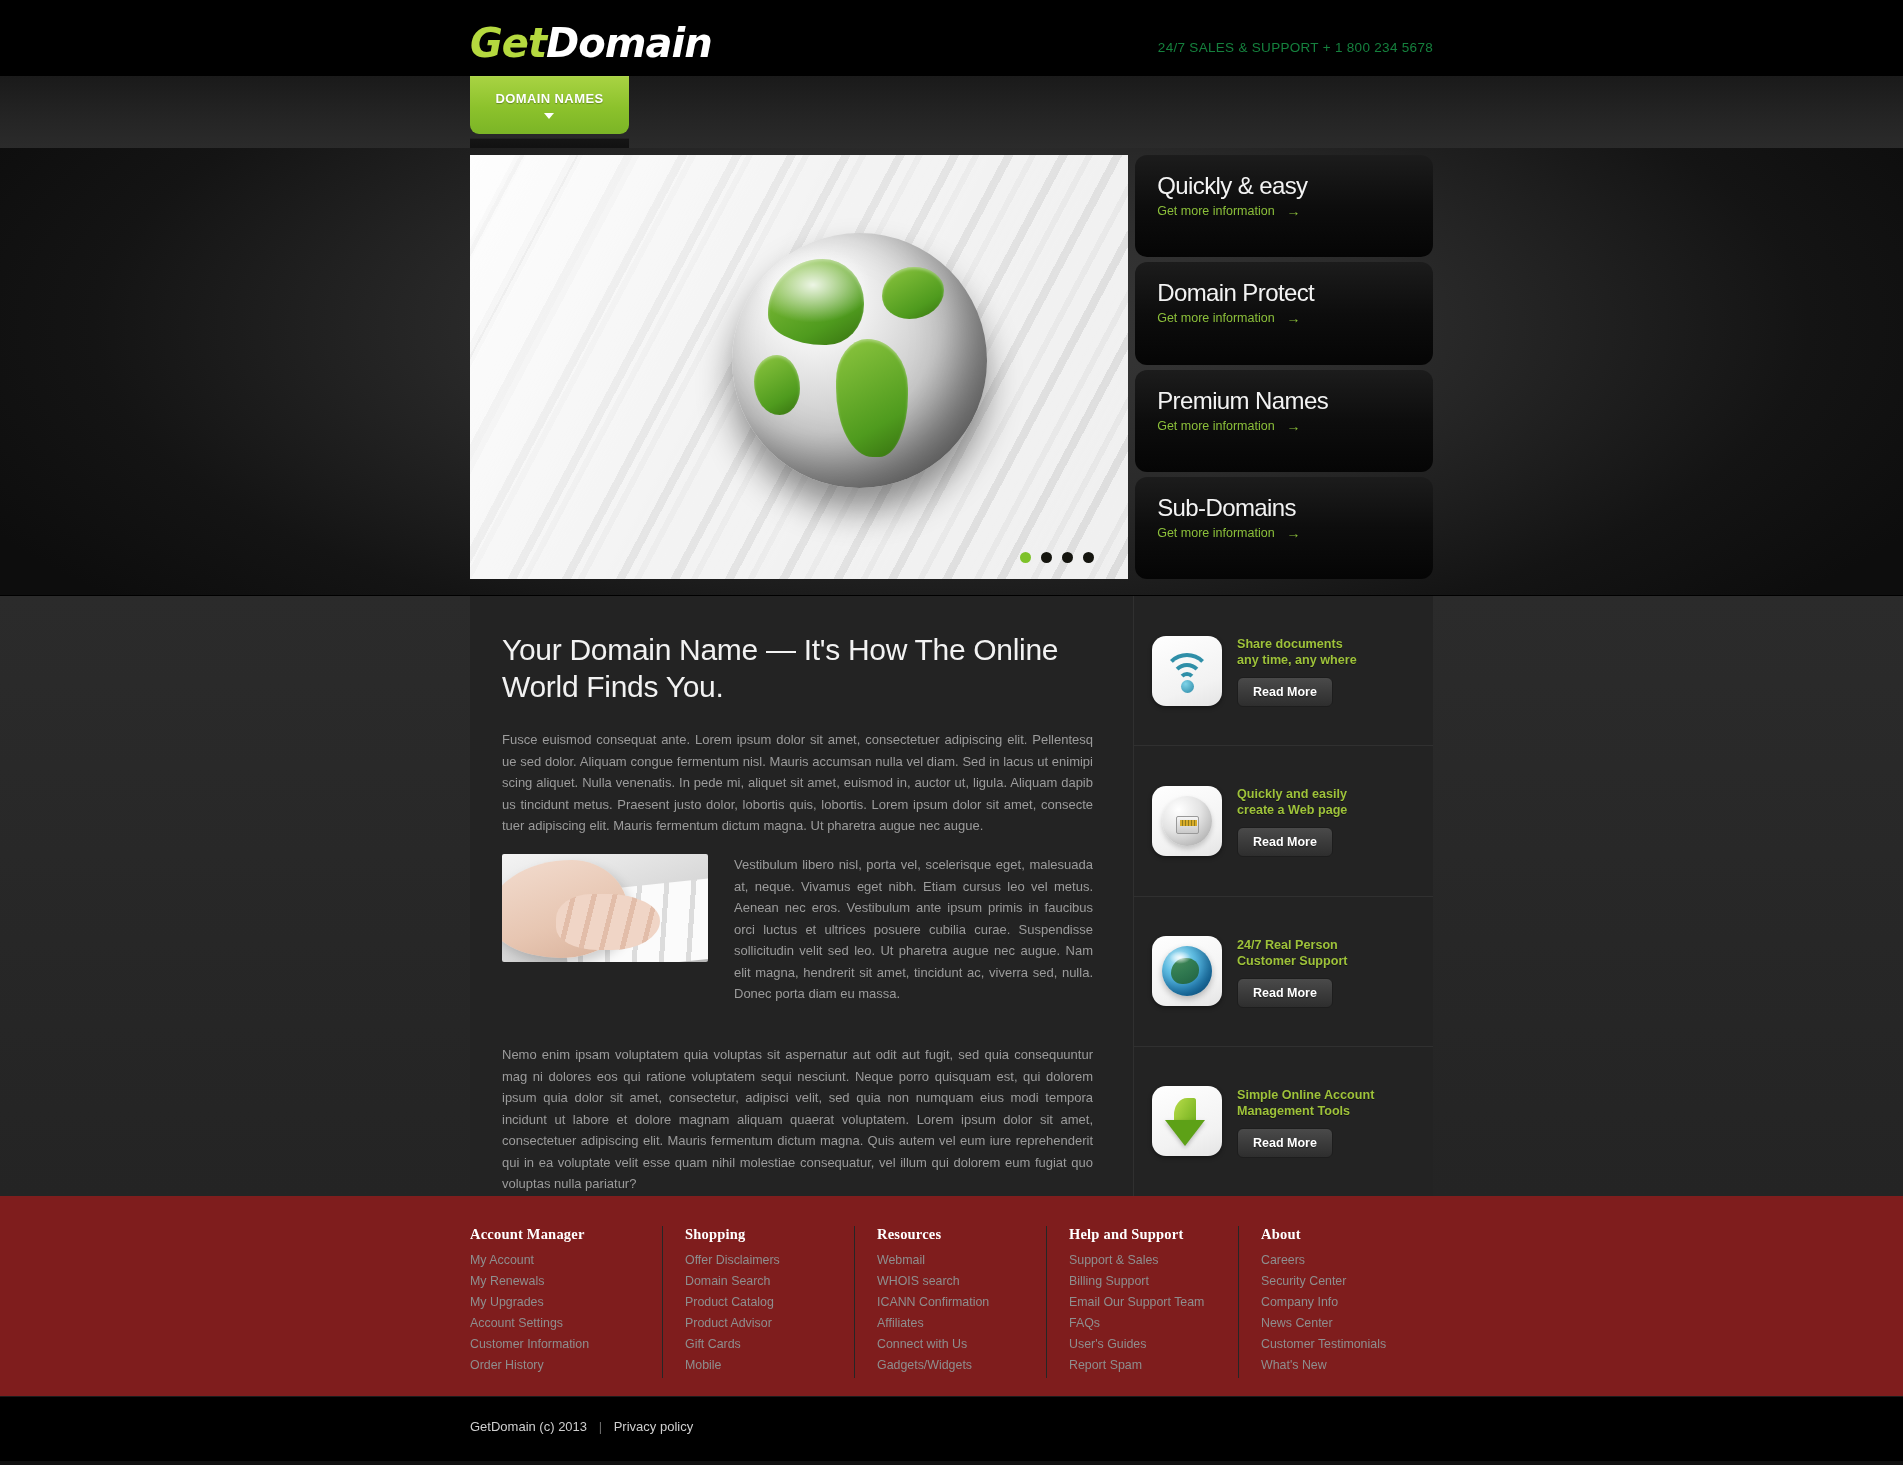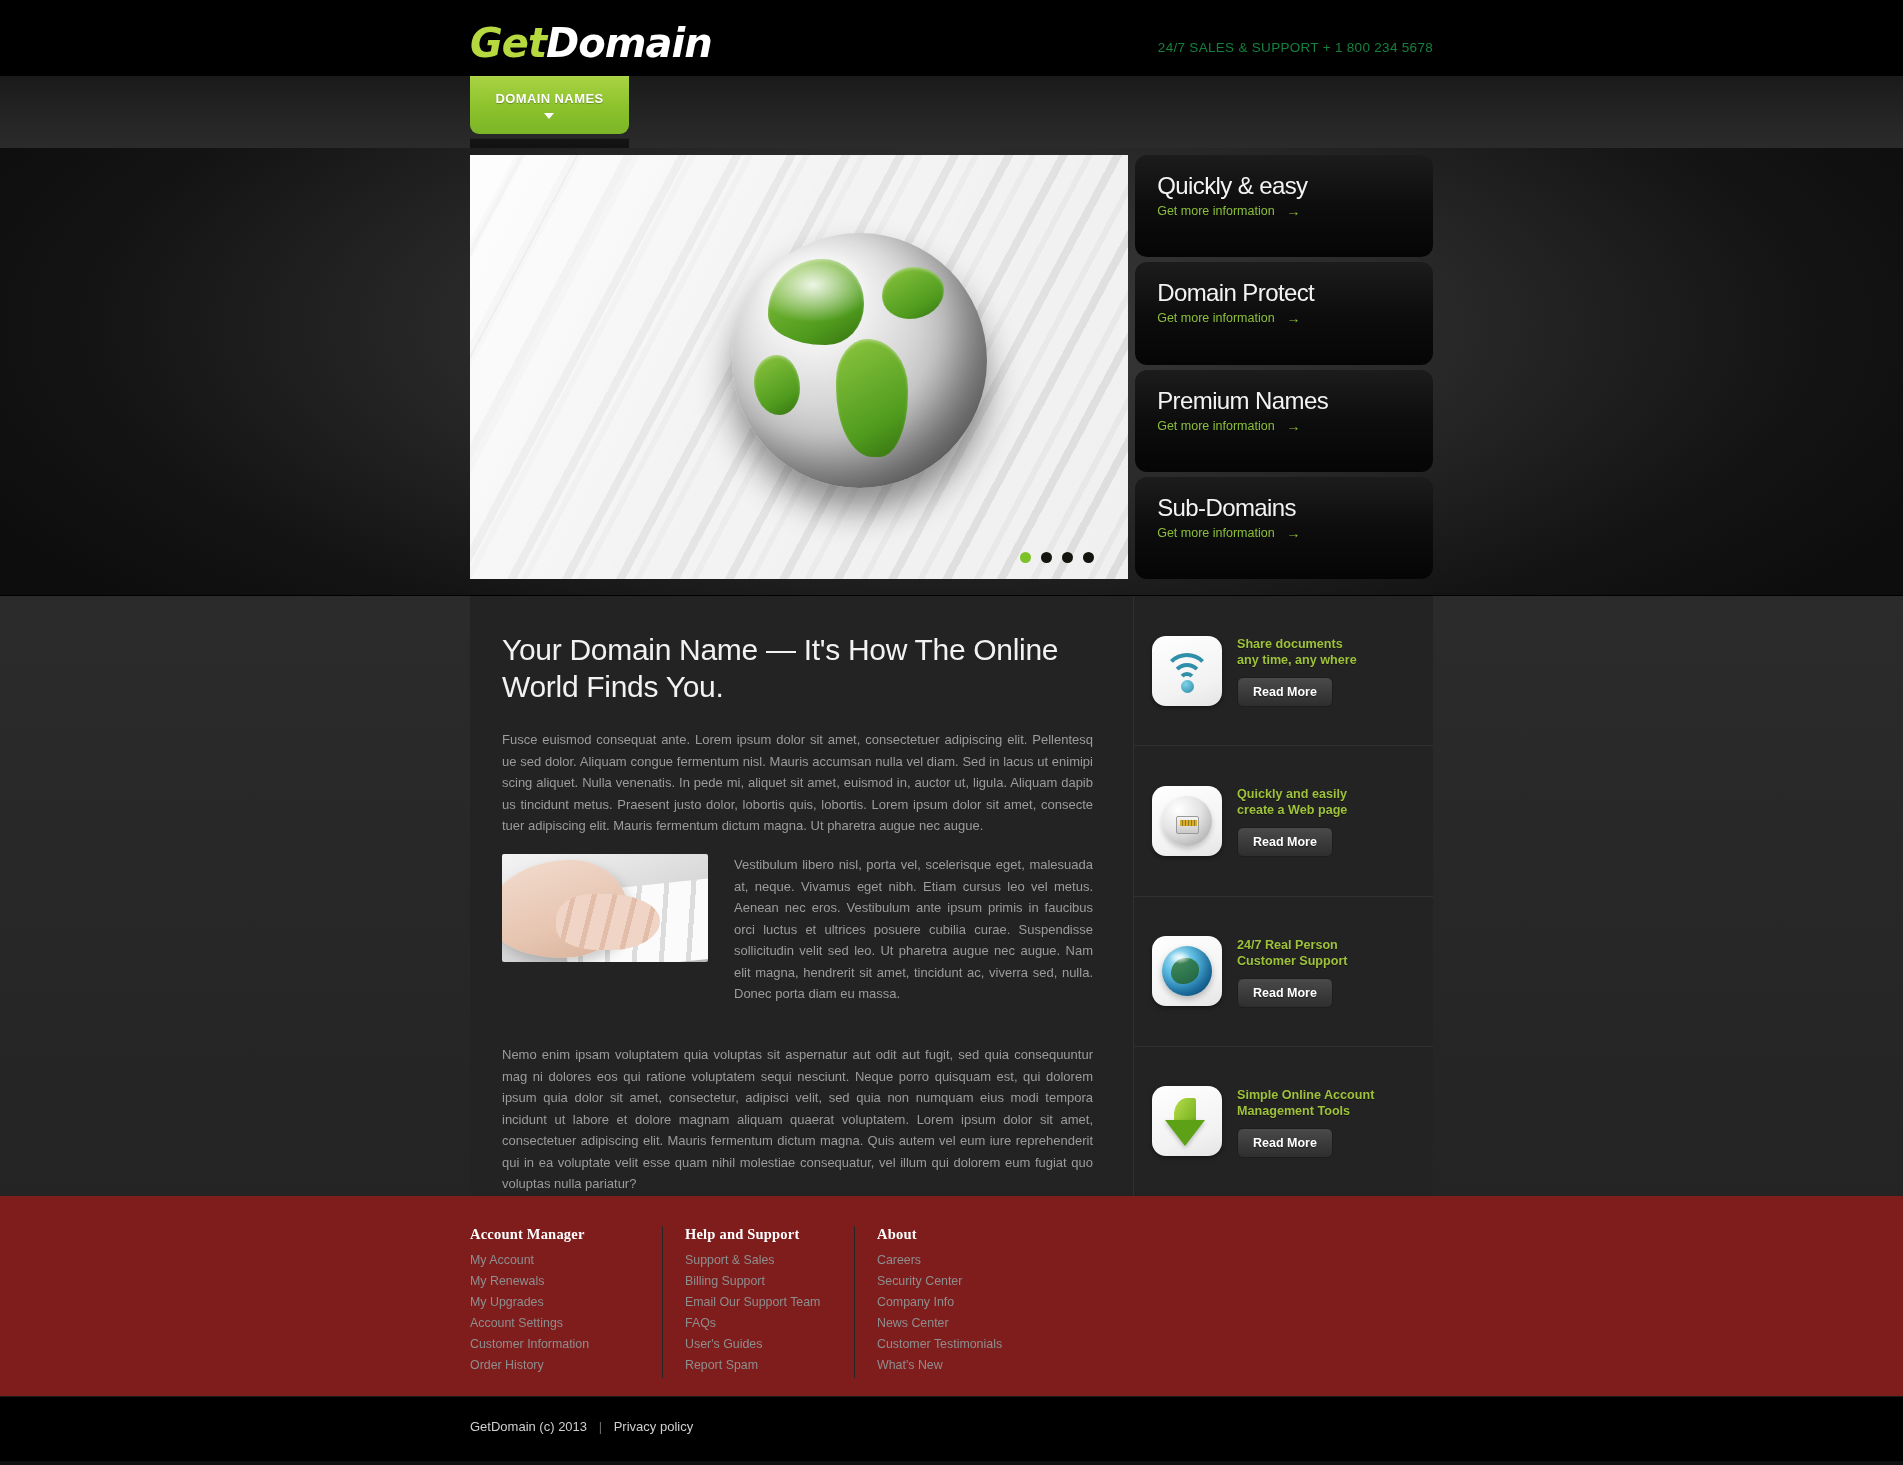--- a/index.html
+++ b/index.html
@@ -429,20 +429,38 @@
         <div class="fcol">
           <h4>Account Manager</h4>
           <a>My Account</a>
           <a>My Renewals</a>
           <a>My Upgrades</a>
           <a>Account Settings</a>
           <a>Customer Information</a>
           <a>Order History</a>
         </div>
         <div class="fcol">
+          <h4>Shopping</h4>
+          <a>Offer Disclaimers</a>
+          <a>Domain Search</a>
+          <a>Product Catalog</a>
+          <a>Product Advisor</a>
+          <a>Gift Cards</a>
+          <a>Mobile</a>
+        </div>
+        <div class="fcol">
+          <h4>Resources</h4>
+          <a>Webmail</a>
+          <a>WHOIS search</a>
+          <a>ICANN Confirmation</a>
+          <a>Affiliates</a>
+          <a>Connect with Us</a>
+          <a>Gadgets/Widgets</a>
+        </div>
+        <div class="fcol">
           <h4>Help and Support</h4>
           <a>Support &amp; Sales</a>
           <a>Billing Support</a>
           <a>Email Our Support Team</a>
           <a>FAQs</a>
           <a>User's Guides</a>
           <a>Report Spam</a>
         </div>
         <div class="fcol">
           <h4>About</h4>

